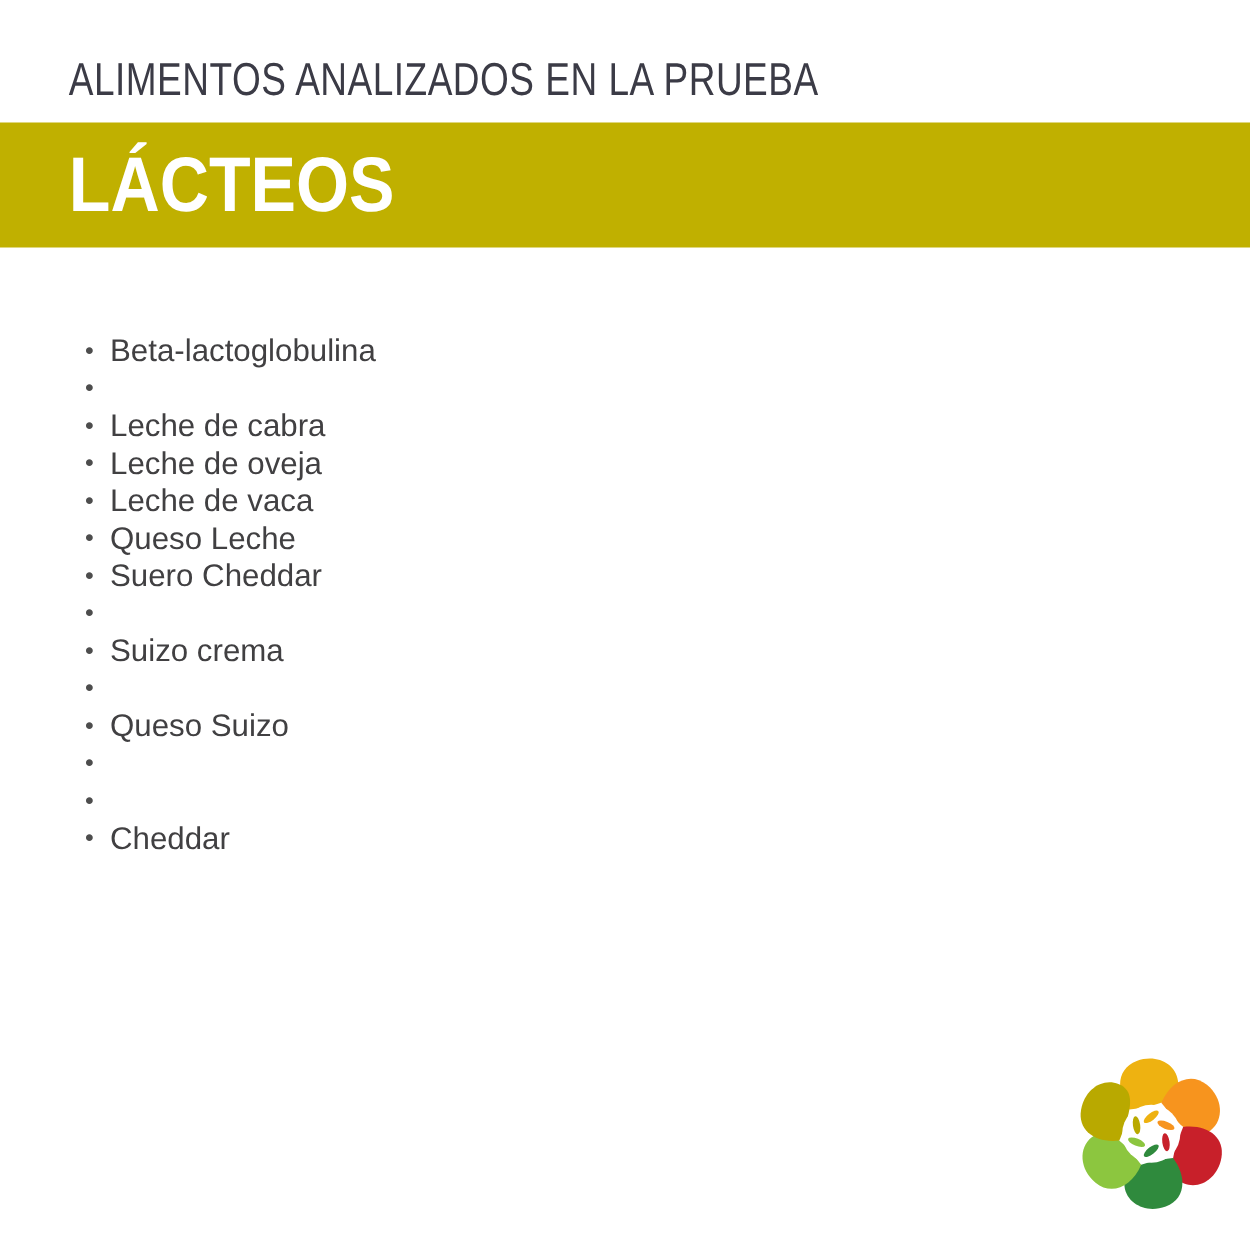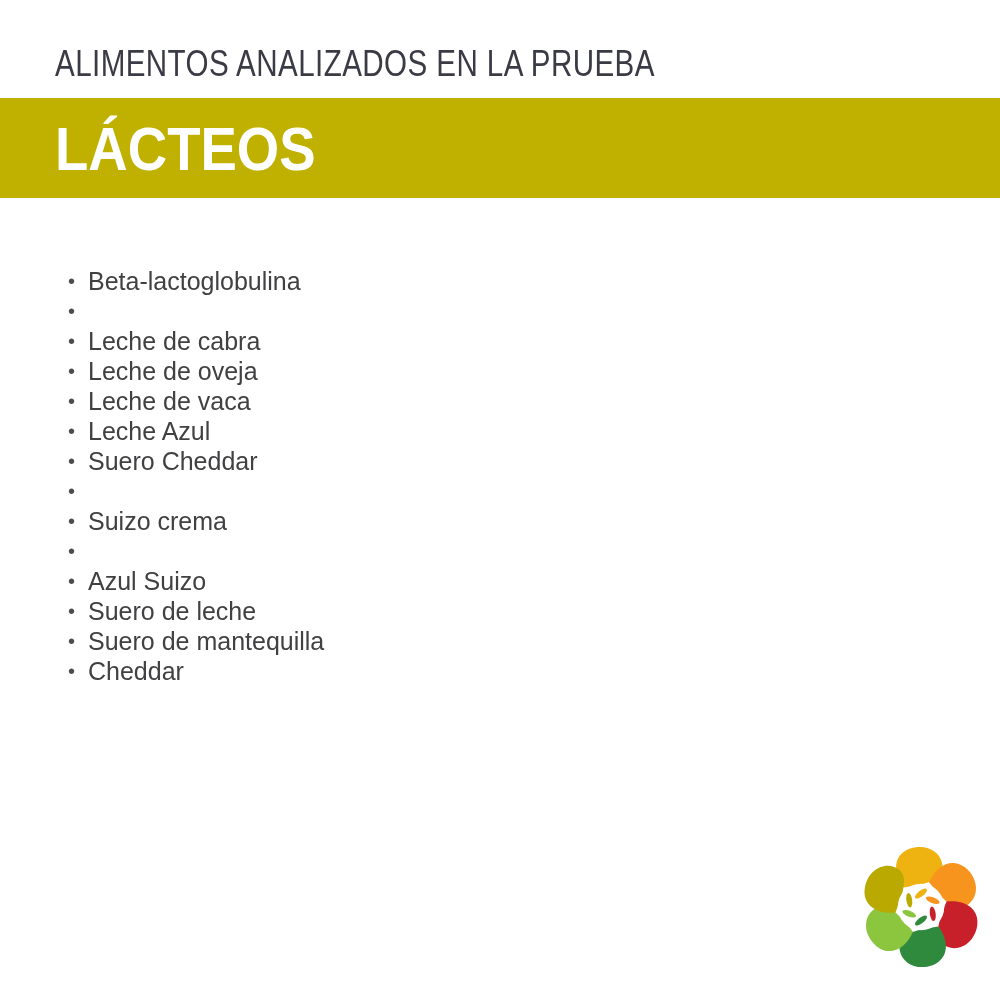--- a/index.html
+++ b/index.html
@@ -104,47 +104,45 @@
     <li class="food-item">
       <span class="bullet" style="color: rgb(77, 77, 77);">•</span>
       <span class="item-label">Leche de oveja</span>
     </li>
     <li class="food-item">
       <span class="bullet" style="color: rgb(77, 77, 77);">•</span>
       <span class="item-label">Leche de vaca</span>
     </li>
     <li class="food-item">
       <span class="bullet" style="color: rgb(77, 77, 77);">•</span>
-      <span class="item-label">Leche Azul</span>
+      <span class="item-label">Queso Leche</span>
     </li>
     <li class="food-item">
       <span class="bullet" style="color: rgb(77, 77, 77);">•</span>
       <span class="item-label">Suero Cheddar</span>
     </li>
     <li class="food-item">
       <span class="bullet" style="color: rgb(77, 77, 77);">•</span>
     </li>
     <li class="food-item">
       <span class="bullet" style="color: rgb(77, 77, 77);">•</span>
       <span class="item-label">Suizo crema</span>
     </li>
     <li class="food-item">
       <span class="bullet" style="color: rgb(77, 77, 77);">•</span>
     </li>
     <li class="food-item">
       <span class="bullet" style="color: rgb(77, 77, 77);">•</span>
-      <span class="item-label">Azul Suizo</span>
+      <span class="item-label">Queso Suizo</span>
     </li>
     <li class="food-item">
       <span class="bullet" style="color: rgb(77, 77, 77);">•</span>
-      <span class="item-label">Suero de leche</span>
     </li>
     <li class="food-item">
       <span class="bullet" style="color: rgb(77, 77, 77);">•</span>
-      <span class="item-label">Suero de mantequilla</span>
     </li>
     <li class="food-item">
       <span class="bullet" style="color: rgb(77, 77, 77);">•</span>
       <span class="item-label">Cheddar</span>
     </li>
   </ul>
 
   <svg class="logo" viewBox="-65 -65 130 130" xmlns="http://www.w3.org/2000/svg">
     <g>
       <path d="M -18 -20 C -30 -36 -28 -54 -12 -60 C 4 -66 20 -58 22 -44 C 24 -30 12 -24 -18 -20 Z" transform="rotate(0)" fill="#EEB211"></path>

